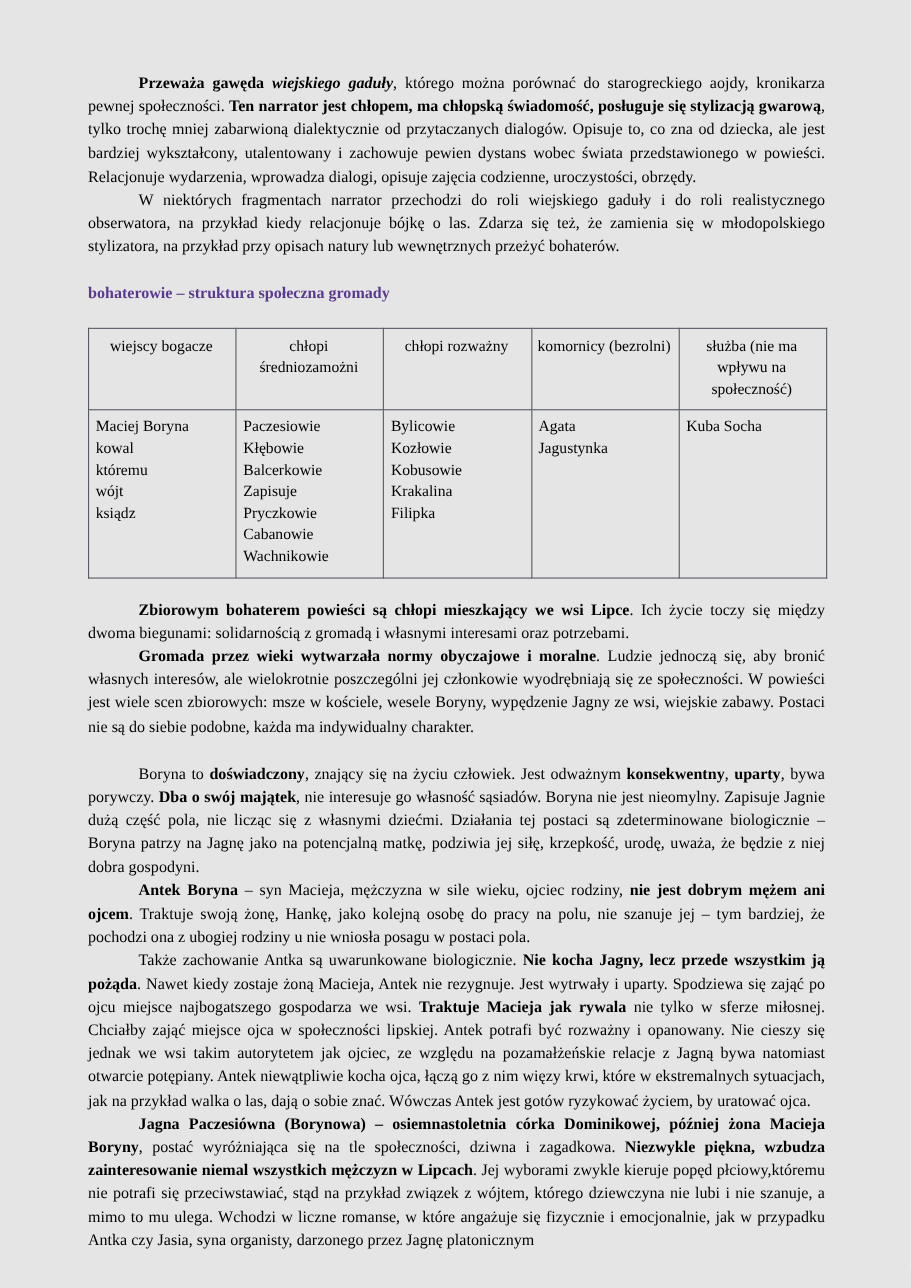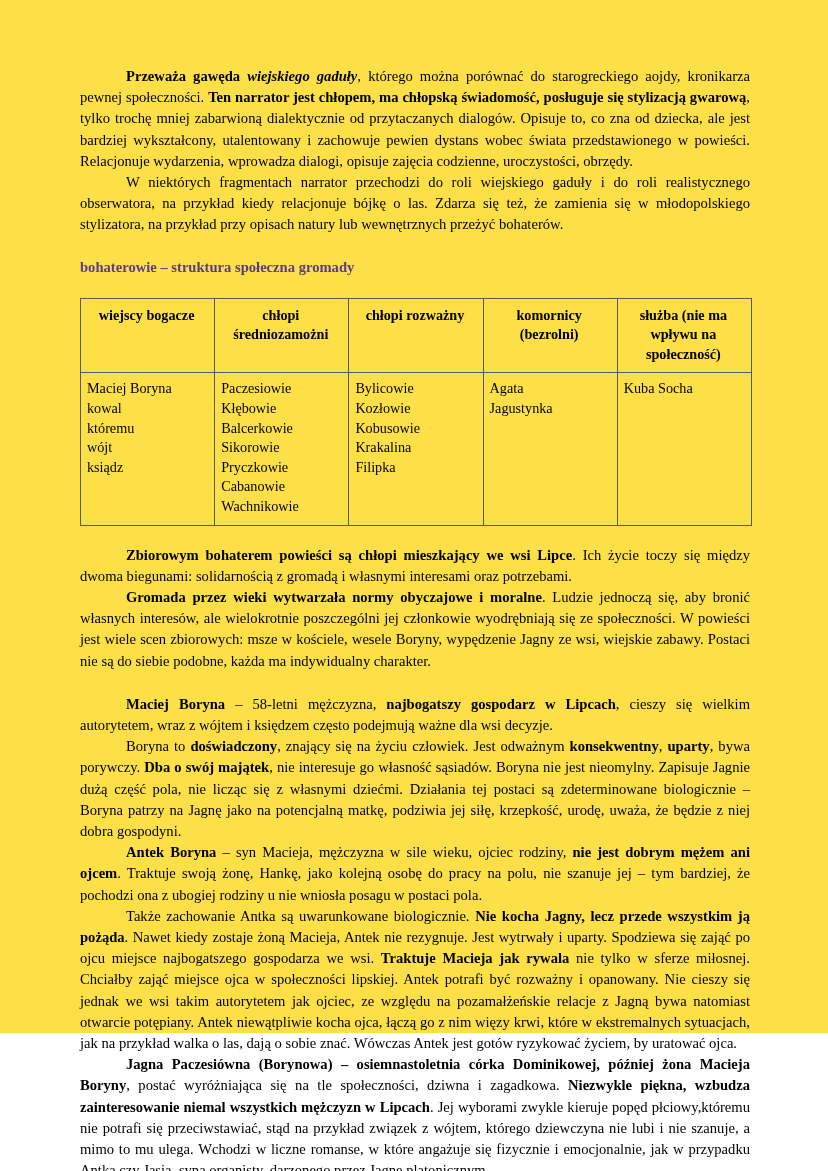--- a/index.html
+++ b/index.html
@@ -10,23 +10,23 @@
   body {
     width: 828px;
     height: 1171px;
     font-family: "Liberation Serif", "DejaVu Serif", serif;
     color: #000000;
     overflow: hidden;
   }
   .page {
     box-sizing: border-box;
     width: 828px;
-    height: 1033px;
+    height: 1171px;
     padding: 66px 78px 0 80px;
-    background: #fde047;
+    background: #e5e5e5;
   }
   p.body-text {
     margin: 0;
     font-size: 14.6px;
     line-height: 21.2px;
     text-align: justify;
     text-justify: inter-word;
     hyphens: none;
   }
   p.indent { text-indent: 46px; }
@@ -53,21 +53,21 @@
     table-layout: fixed;
   }
   table.social-table th,
   table.social-table td {
     border: 1px solid #555a63;
     font-size: 14.2px;
     line-height: 19.6px;
     vertical-align: top;
   }
   table.social-table th {
-    font-weight: bold;
+    font-weight: normal;
     text-align: center;
     padding: 7px 5px 8px 3px;
     height: 58px;
     box-sizing: border-box;
   }
   table.social-table td {
     text-align: left;
     padding: 6px 5px 8px 6px;
     height: 128px;
     box-sizing: border-box;
@@ -105,21 +105,21 @@
             <span class="cell-line">Maciej Boryna</span>
             <span class="cell-line">kowal</span>
             <span class="cell-line">któremu</span>
             <span class="cell-line">wójt</span>
             <span class="cell-line">ksiądz</span>
           </td>
         <td>
             <span class="cell-line">Paczesiowie</span>
             <span class="cell-line">Kłębowie</span>
             <span class="cell-line">Balcerkowie</span>
-            <span class="cell-line">Sikorowie</span>
+            <span class="cell-line">Zapisuje</span>
             <span class="cell-line">Pryczkowie</span>
             <span class="cell-line">Cabanowie</span>
             <span class="cell-line">Wachnikowie</span>
           </td>
         <td>
             <span class="cell-line">Bylicowie</span>
             <span class="cell-line">Kozłowie</span>
             <span class="cell-line">Kobusowie</span>
             <span class="cell-line">Krakalina</span>
             <span class="cell-line">Filipka</span>
@@ -136,19 +136,18 @@
   </table>
 
   <div class="spacer-after-table"></div>
 
   <p class="body-text indent" id="p-gromada-1"><span class="b">Zbiorowym bohaterem powieści są chłopi mieszkający we wsi Lipce</span>. Ich życie toczy się między dwoma biegunami: solidarnością z gromadą i własnymi interesami oraz potrzebami.</p>
   <p class="body-text indent" id="p-gromada-2"><span class="b">Gromada przez wieki wytwarzała normy obyczajowe i moralne</span>. Ludzie jednoczą się, aby bronić własnych interesów, ale wielokrotnie poszczególni jej członkowie wyodrębniają się ze społeczności. W powieści jest wiele scen zbiorowych: msze w kościele, wesele Boryny, wypędzenie Jagny ze wsi, wiejskie zabawy. Postaci nie są do siebie podobne, każda ma indywidualny charakter.</p>
 
   <div class="spacer-before-heading-2"></div>
 
 
-  <p class="body-text indent" id="p-maciej-1"><span class="b">Maciej Boryna</span> – 58-letni mężczyzna, <span class="b">najbogatszy gospodarz w Lipcach</span>, cieszy się wielkim autorytetem, wraz z wójtem i księdzem często podejmują ważne dla wsi decyzje.</p>
   <p class="body-text indent" id="p-maciej-2">Boryna to <span class="b">doświadczony</span>, znający się na życiu człowiek. Jest odważnym <span class="b">konsekwentny</span>, <span class="b">uparty</span>, bywa porywczy. <span class="b">Dba o swój majątek</span>, nie interesuje go własność sąsiadów. Boryna nie jest nieomylny. Zapisuje Jagnie dużą część pola, nie licząc się z własnymi dziećmi. Działania tej postaci są zdeterminowane biologicznie – Boryna patrzy na Jagnę jako na potencjalną matkę, podziwia jej siłę, krzepkość, urodę, uważa, że będzie z niej dobra gospodyni.</p>
   <p class="body-text indent" id="p-antek-1"><span class="b">Antek Boryna</span> – syn Macieja, mężczyzna w sile wieku, ojciec rodziny, <span class="b">nie jest dobrym mężem ani ojcem</span>. Traktuje swoją żonę, Hankę, jako kolejną osobę do pracy na polu, nie szanuje jej – tym bardziej, że pochodzi ona z ubogiej rodziny u nie wniosła posagu w postaci pola.</p>
   <p class="body-text indent" id="p-antek-2">Także zachowanie Antka są uwarunkowane biologicznie. <span class="b">Nie kocha Jagny, lecz przede wszystkim ją pożąda</span>. Nawet kiedy zostaje żoną Macieja, Antek nie rezygnuje. Jest wytrwały i uparty. Spodziewa się zająć po ojcu miejsce najbogatszego gospodarza we wsi. <span class="b">Traktuje Macieja jak rywala</span> nie tylko w sferze miłosnej. Chciałby zająć miejsce ojca w społeczności lipskiej. Antek potrafi być rozważny i opanowany. Nie cieszy się jednak we wsi takim autorytetem jak ojciec, ze względu na pozamałżeńskie relacje z Jagną bywa natomiast otwarcie potępiany. Antek niewątpliwie kocha ojca, łączą go z nim więzy krwi, które w ekstremalnych sytuacjach, jak na przykład walka o las, dają o sobie znać. Wówczas Antek jest gotów ryzykować życiem, by uratować ojca.</p>
   <p class="body-text indent" id="p-jagna-1"><span class="b">Jagna Paczesiówna (Borynowa) – osiemnastoletnia córka Dominikowej, później żona Macieja Boryny</span>, postać wyróżniająca się na tle społeczności, dziwna i zagadkowa. <span class="b">Niezwykle piękna, wzbudza zainteresowanie niemal wszystkich mężczyzn w Lipcach</span>. Jej wyborami zwykle kieruje popęd płciowy,któremu nie potrafi się przeciwstawiać, stąd na przykład związek z wójtem, którego dziewczyna nie lubi i nie szanuje, a mimo to mu ulega. Wchodzi w liczne romanse, w które angażuje się fizycznie i emocjonalnie, jak w przypadku Antka czy Jasia, syna organisty, darzonego przez Jagnę platonicznym</p>
 
 </div>
 
 </body></html>

